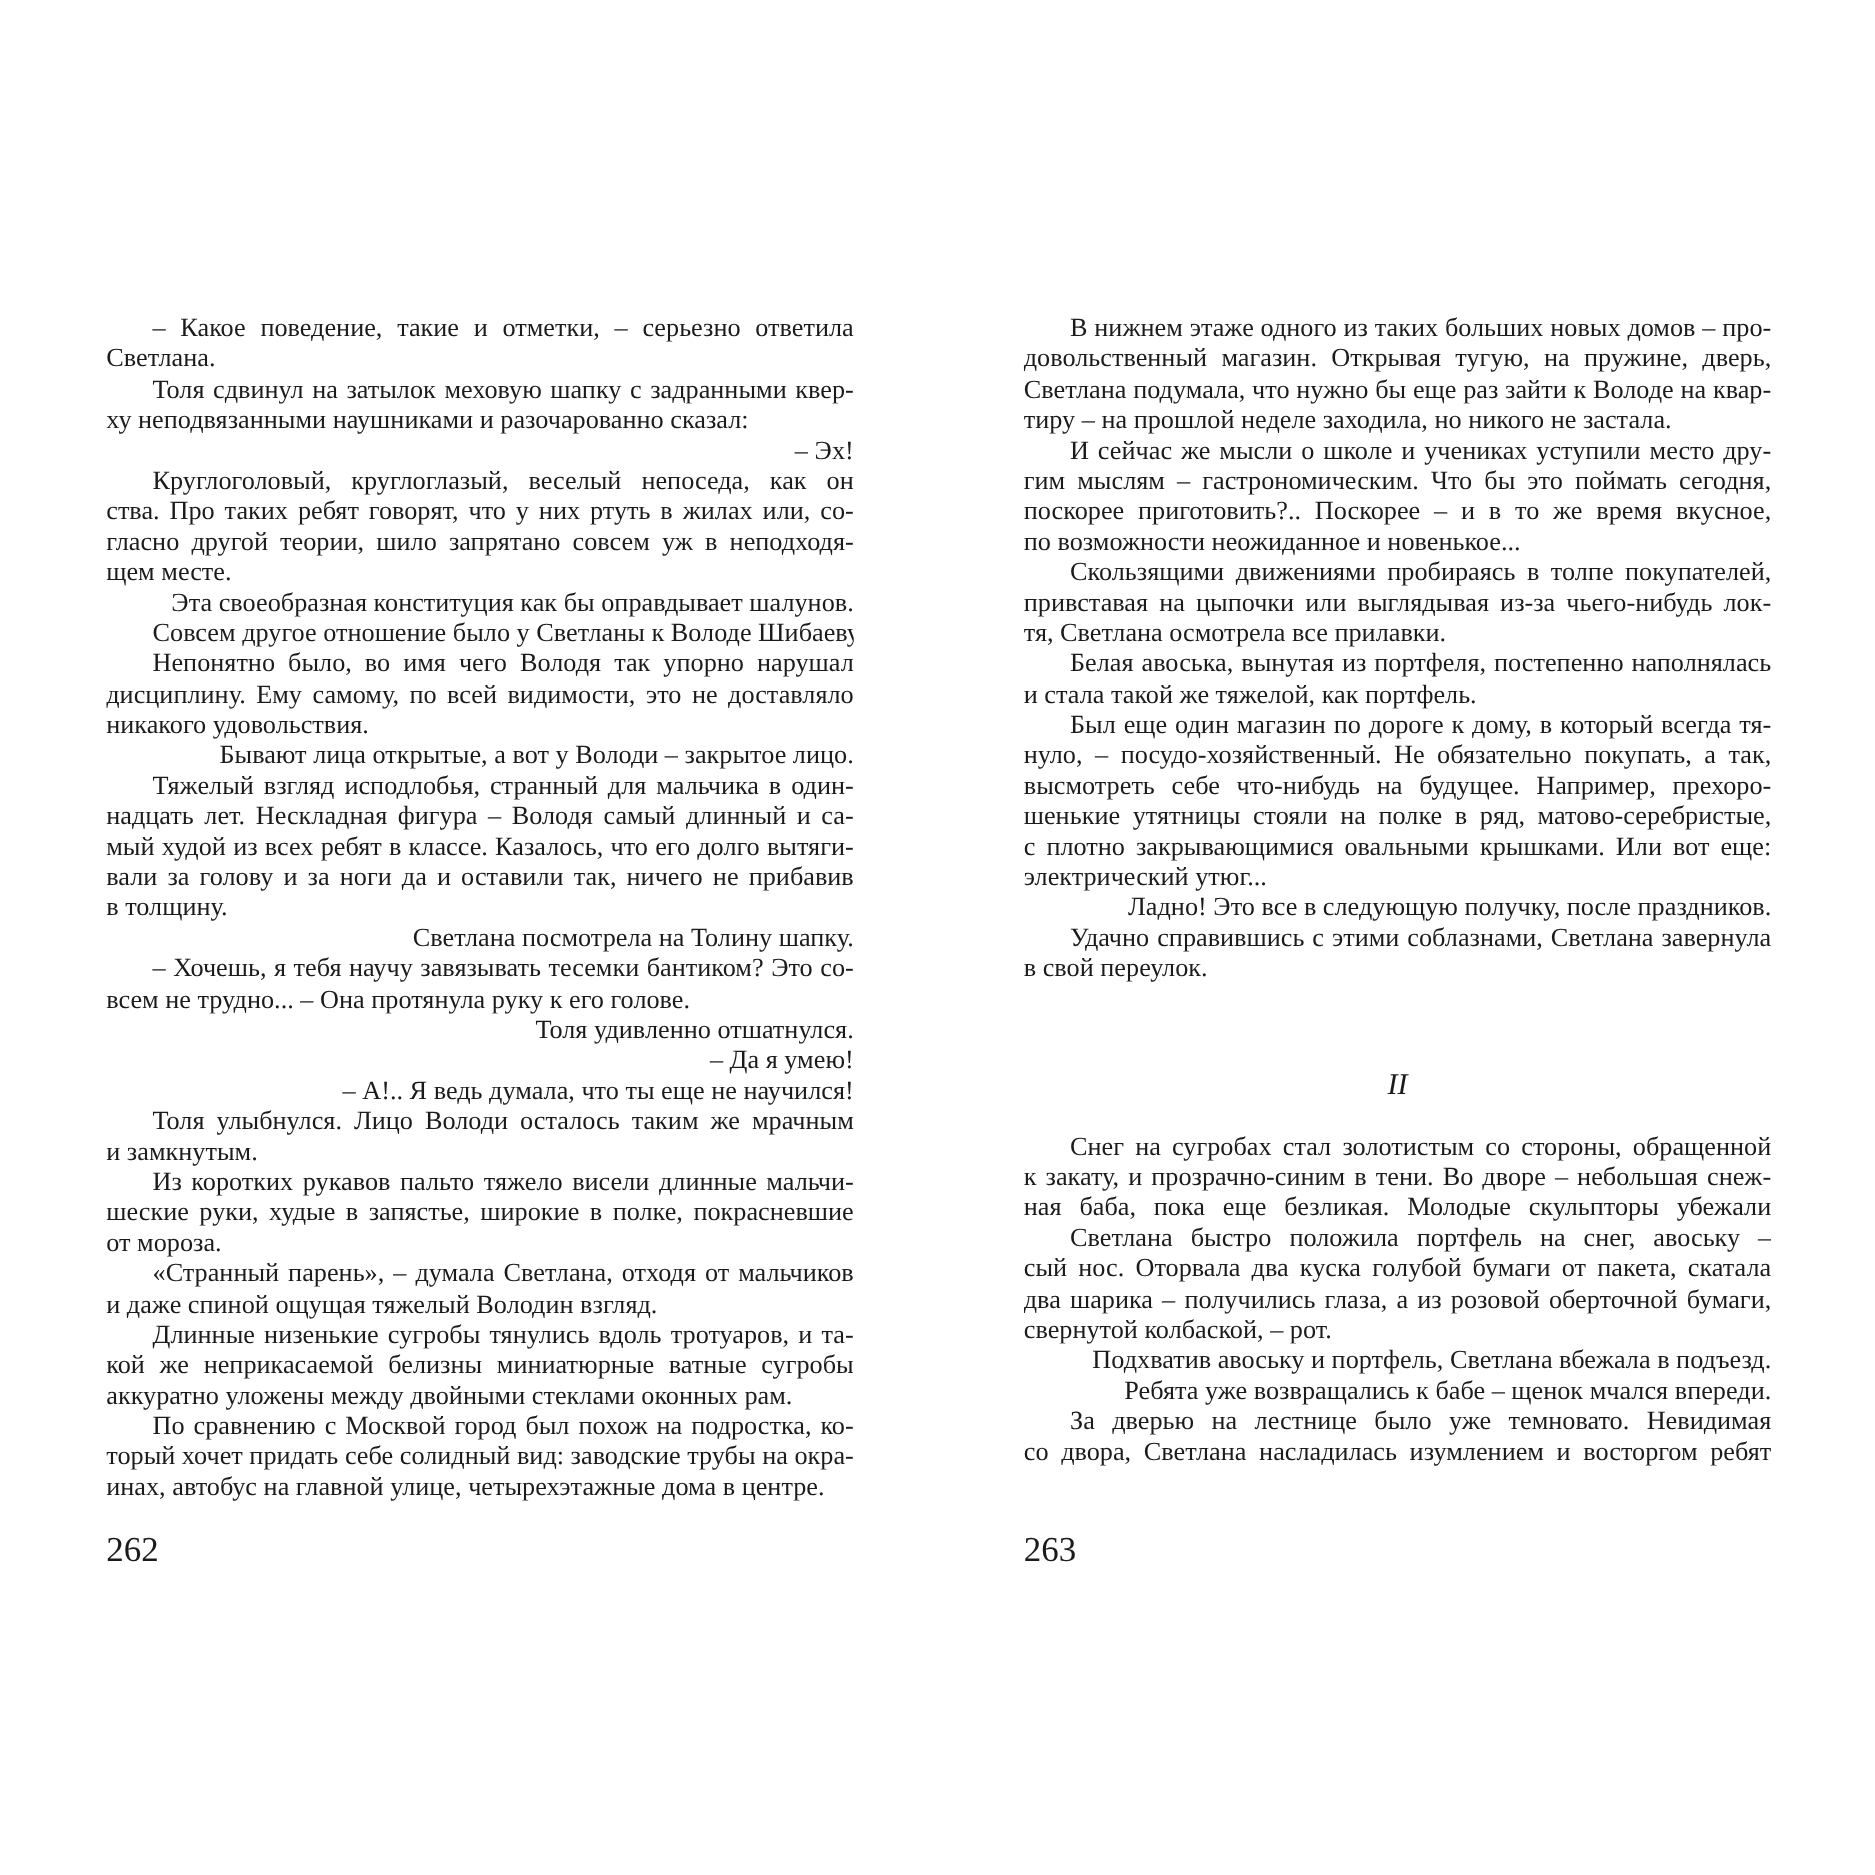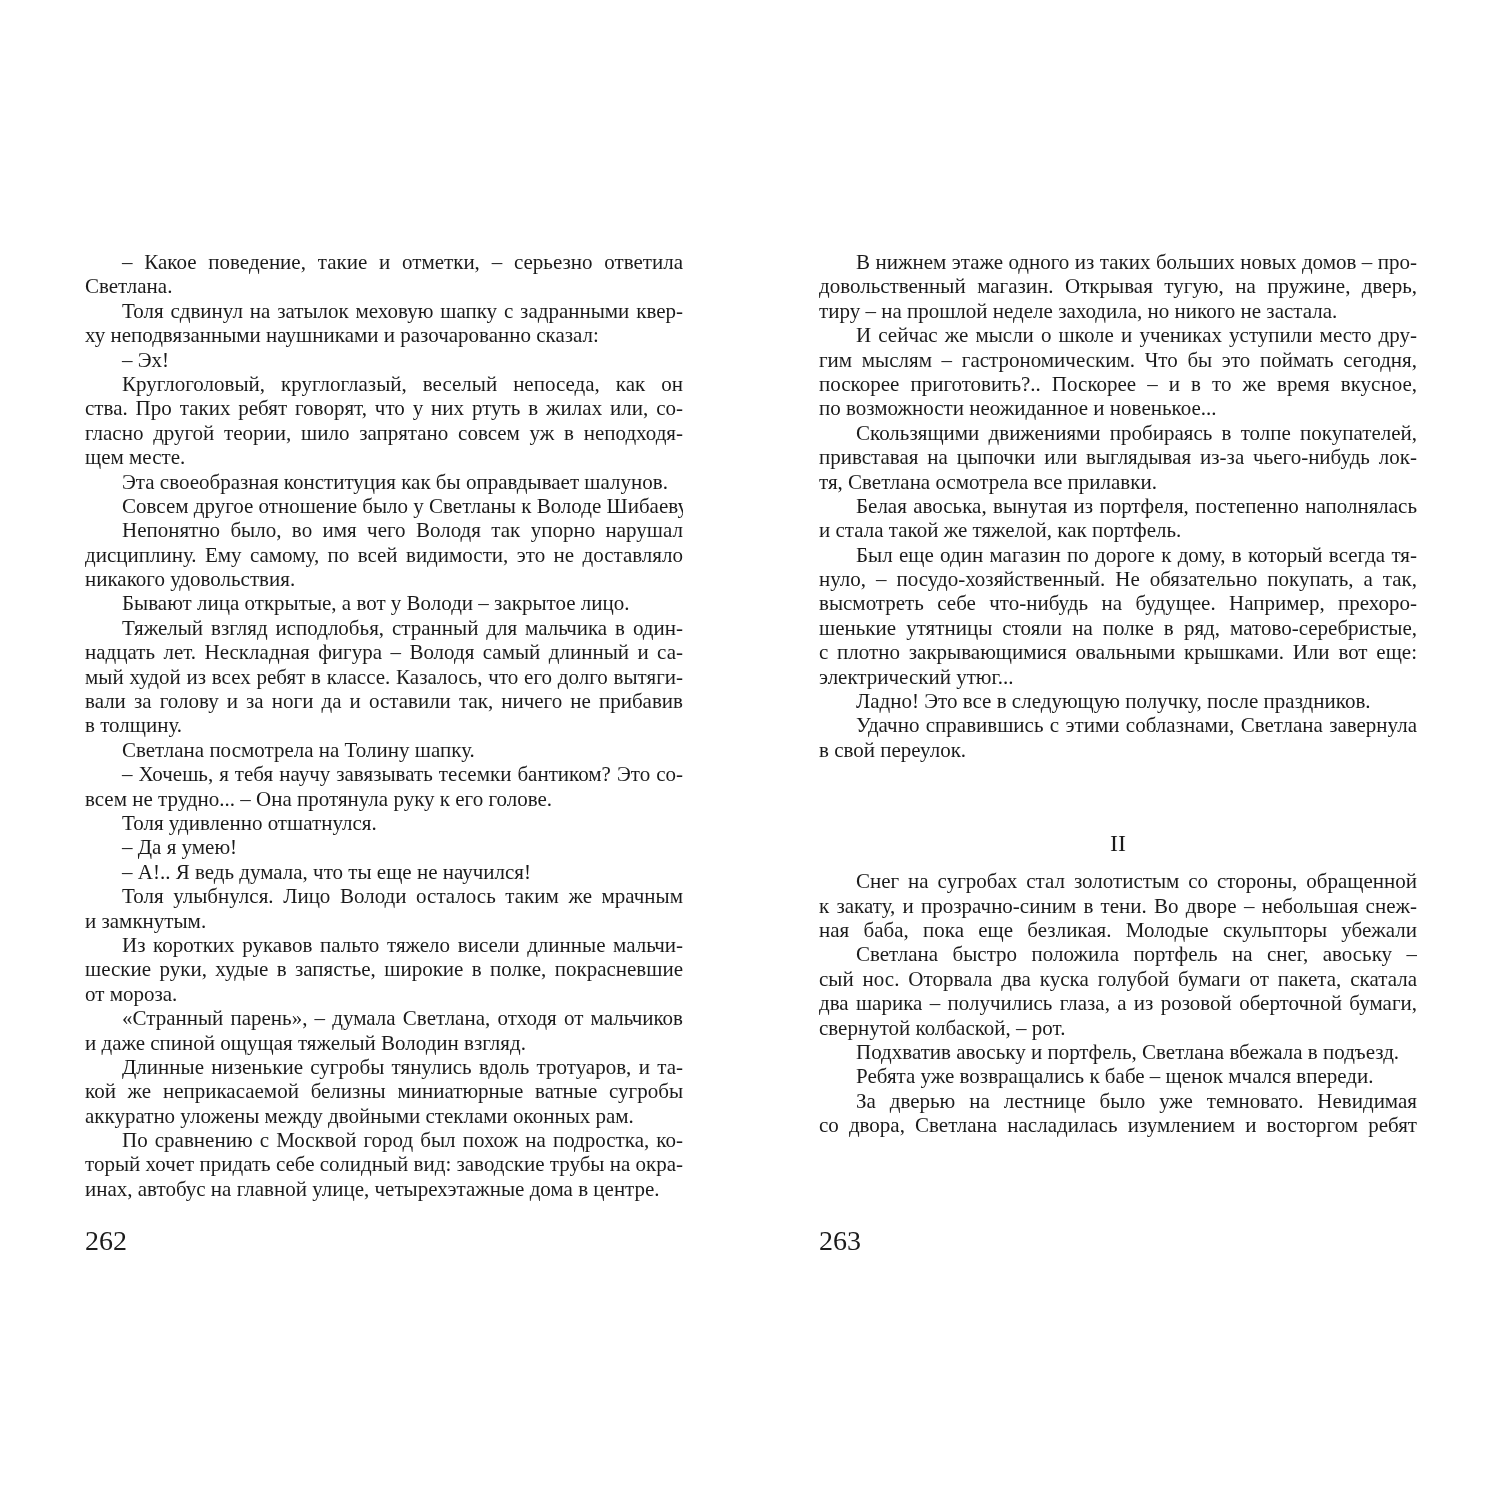--- a/index.html
+++ b/index.html
@@ -20,29 +20,30 @@
   #col-1 { left: 819px; }
   .para { margin: 0; }
   .line {
     font-size: 21px;
     line-height: 24.4px;
     height: 24.4px;
     white-space: nowrap;
     overflow: hidden;
     text-align: left;
   }
-  .line.first { padding-left: 37px; }
+  .line.first { padding-left: 37px; text-align: right; }
   .line.just { text-align: justify; text-align-last: justify; }
   .heading {
+    font-style: italic;
     font-size: 24px;
     line-height: 30px;
     height: 30px;
     text-align: center;
     margin-top: 66px;
-    margin-bottom: 11px;
+    margin-bottom: 22px;
   }
   .page-number {
     position: absolute;
     top: 1229px;
     font-size: 28px;
     line-height: 24px;
   }
   #page-number-left { left: 85px; width: 598px; text-align: left; }
   #page-number-right { left: 819px; width: 598px; text-align: left; }
 </style>
@@ -126,20 +127,21 @@
       <div class="para">
         <div class="line first just">По сравнению с Москвой город был похож на подростка, ко-</div>
         <div class="line just">торый хочет придать себе солидный вид: заводские трубы на окра-</div>
         <div class="line">инах, автобус на главной улице, четырехэтажные дома в центре.</div>
       </div>
     </div>
   <div class="text-column" id="col-1">
       <div class="para">
         <div class="line first just">В нижнем этаже одного из таких больших новых домов – про-</div>
         <div class="line just">довольственный магазин. Открывая тугую, на пружине, дверь,</div>
+        <div class="line just">Светлана подумала, что нужно бы еще раз зайти к Володе на квар-</div>
         <div class="line">тиру – на прошлой неделе заходила, но никого не застала.</div>
       </div>
       <div class="para">
         <div class="line first just">И сейчас же мысли о школе и учениках уступили место дру-</div>
         <div class="line just">гим мыслям – гастрономическим. Что бы это поймать сегодня,</div>
         <div class="line just">поскорее приготовить?.. Поскорее – и в то же время вкусное,</div>
         <div class="line">по возможности неожиданное и новенькое...</div>
       </div>
       <div class="para">
         <div class="line first just">Скользящими движениями пробираясь в толпе покупателей,</div>

